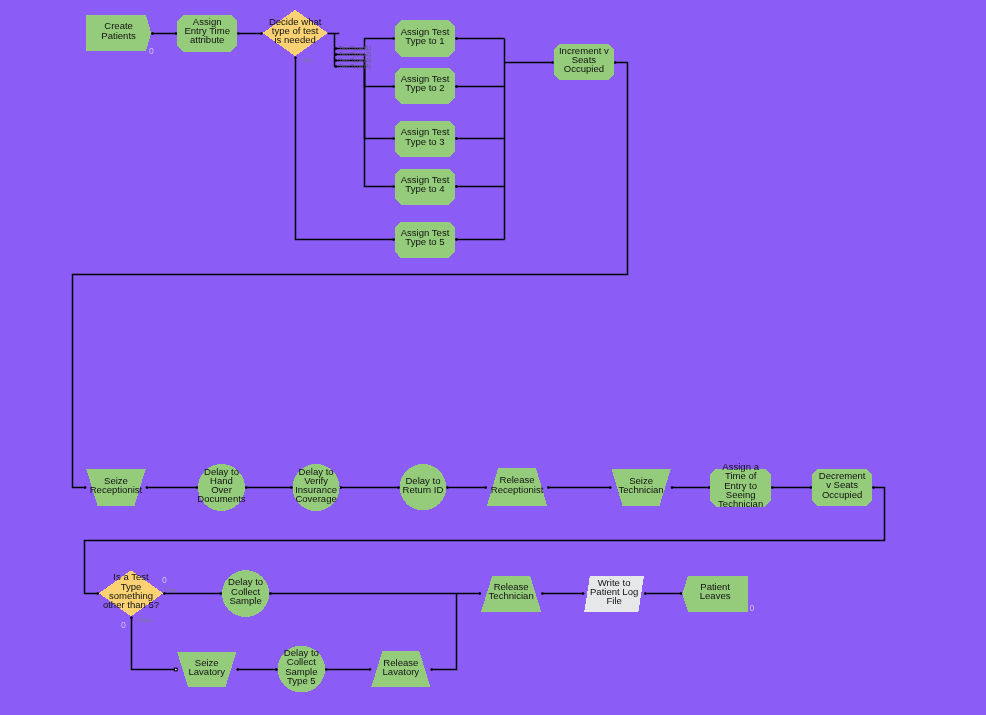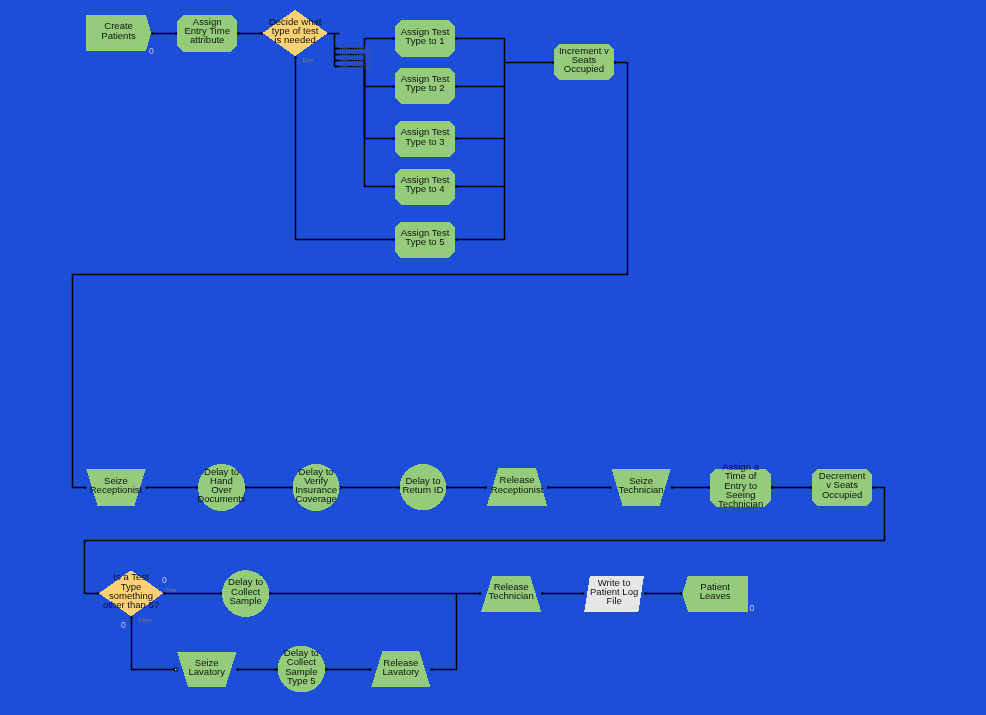--- a/index.html
+++ b/index.html
@@ -1,18 +1,18 @@
 <!DOCTYPE html>
 <html><head>
 <meta charset="utf-8">
 <title>Patient Clinic Process Flow</title>
 <style>
   html,body{margin:0;padding:0;background:#ffffff;}
   body{width:986px;height:715px;overflow:hidden;font-family:"Liberation Sans",sans-serif;}
-  #canvas{position:relative;width:986px;height:715px;background:#1d4ed8;overflow:hidden;}
+  #canvas{position:relative;width:986px;height:715px;background:#8b5cf6;overflow:hidden;}
   svg#root{position:absolute;left:0;top:0;display:block;}
   .nodeshape{shape-rendering:crispEdges;}
   .nodelabel{font-family:"Liberation Sans",sans-serif;font-size:9.55px;fill:#111111;text-anchor:middle;}
   .linkline{stroke:#000000;stroke-width:1.5;fill:none;stroke-linecap:butt;stroke-linejoin:miter;}
   .branchlabel{font-family:"Liberation Sans",sans-serif;font-size:6.2px;fill:#5d5d6e;text-anchor:start;}
   .smalllabel{font-family:"Liberation Sans",sans-serif;font-size:5.4px;fill:#7b7b88;text-anchor:start;}
   .portzero{font-family:"Liberation Sans",sans-serif;font-size:8.6px;fill:#cfc6ea;text-anchor:middle;}
 </style>
 </head>
 <body>

